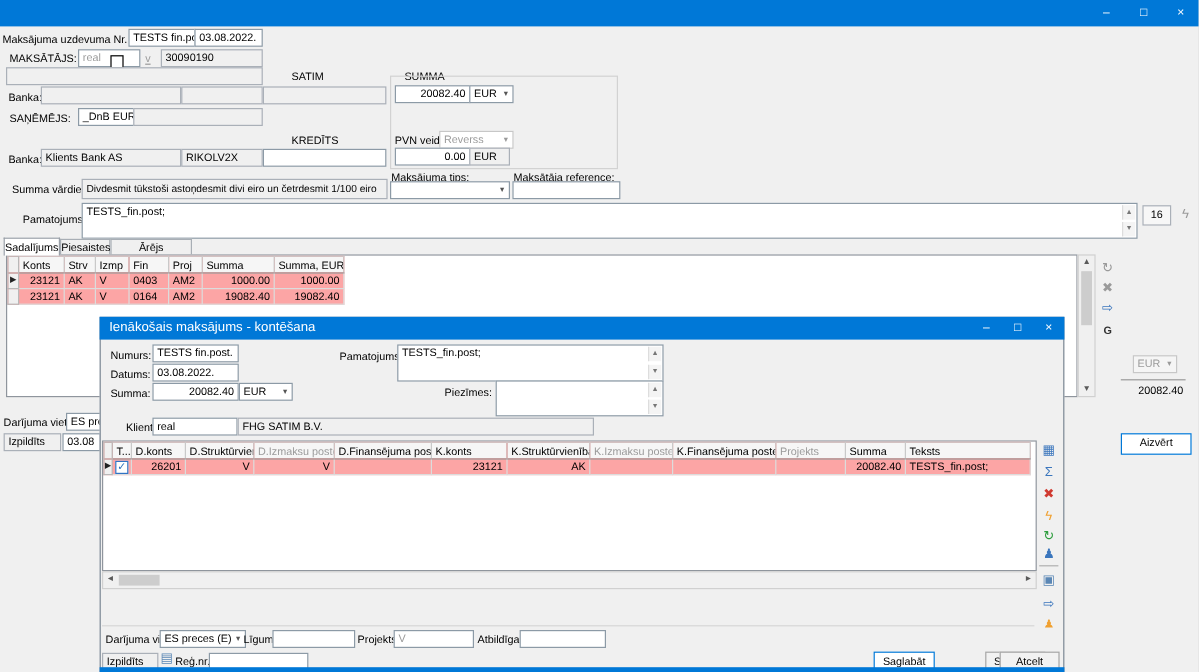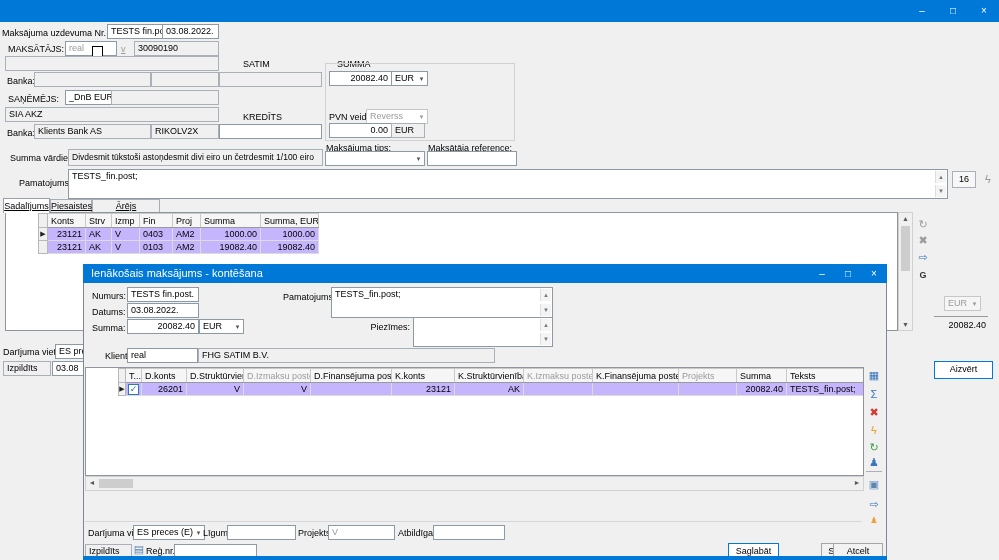--- a/index.html
+++ b/index.html
@@ -1,35 +1,35 @@
 <!DOCTYPE html>
 <html><head>
 <meta charset="utf-8">
 <style>
   html,body{margin:0;padding:0;background:#d7d7d7;}
   .screen{position:relative;width:999px;height:560px;background:#f0f0f0;overflow:hidden;
           font-family:"Liberation Sans",sans-serif;font-size:9px;color:#000;}
-  .a{position:absolute;text-decoration:underline;}
+  .a{position:absolute;}
   .lb{position:absolute;white-space:nowrap;line-height:11px;text-align:center;}
   .fld{position:absolute;border:1px solid #aab0b8;background:#f0f0f0;padding:0 3px;
        white-space:nowrap;overflow:hidden;height:13px;line-height:13px;box-sizing:content-box;}
   .in{background:#fff;border-color:#8c9aa6;}
   .ra{text-align:right;}
   .gy{color:#9b9b9b;}
   .combo{padding-right:12px;}
   .ar{position:absolute;right:0;top:0;width:11px;height:100%;text-align:center;color:#555;
       line-height:13px;font-size:7px;}
   .btn{position:absolute;border:1px solid #a6a6a6;background:#f2f2f2;text-align:center;
        font-size:9px;line-height:15px;cursor:default;}
   .def{border-color:#0078d7;}
   .titlebar{position:absolute;background:#0078d7;color:#fff;font-size:11px;}
   .tbtxt{position:absolute;left:8px;top:0;line-height:inherit;}
   .tbbtn{position:absolute;top:0;width:30px;height:100%;text-align:center;color:#fff;font-size:10px;}
   .groupbox{position:absolute;border:1px solid #d2d2d2;}
-  table.grid{border-collapse:collapse;table-layout:fixed;font-size:9px;background:#c4b5fd;margin-left:32px;}
+  table.grid{border-collapse:collapse;table-layout:fixed;font-size:9px;background:#fca5a5;}
   .grid th{background:#f6f6f6;font-weight:normal;text-align:left;border:1px solid #c9c9c9;
            border-bottom:1px solid #9a9a9a;padding:0 3px;height:13px;overflow:hidden;white-space:nowrap;}
   .grid td{border:1px solid #dcdcdc;padding:0 3px;height:12px;line-height:12px;overflow:hidden;white-space:nowrap;}
   .grid .sel{background:#f0f0f0;border-color:#b8b8b8;padding:0;text-align:center;color:#222;font-size:7px;}
   .white-region{position:absolute;background:#fff;border:1px solid #8f959d;overflow:hidden;}
   .sb{position:absolute;background:#f0f0f0;border:1px solid #d0d0d0;}
   .sb .arrow{position:absolute;color:#5a5a5a;font-size:7px;text-align:center;width:100%;line-height:11px;}
   .sb .harrow{position:absolute;color:#5a5a5a;font-size:7px;width:12px;text-align:center;line-height:11px;top:0;}
   .thumb{position:absolute;background:#cdcdcd;}
   .chk{position:absolute;width:9px;height:9px;border:1px solid #3173c4;background:#fff;color:#2a6fbd;
@@ -78,21 +78,20 @@
   <div class="fld" style="left:219px;top:72px;width:95px"></div>
   <div class="fld in ra" style="left:329px;top:71px;width:55px">20082.40</div>
   <div class="fld in combo" style="left:391px;top:71px;width:20px">
     <span>EUR</span>
     <span class="ar">▾</span>
   </div>
 
   <div class="lb" style="left:8px;top:94px">SAŅĒMĒJS:</div>
   <div class="fld in" style="left:65px;top:90px;width:44px">_DnB EUR</div>
   <div class="fld" style="left:111px;top:90px;width:100px"></div>
-  <div class="fld" style="left:5px;top:107px;width:206px">SIA AKZ</div>
   <div class="lb" style="left:243px;top:112px">KREDĪTS</div>
   <div class="lb" style="left:329px;top:112px">PVN veids:</div>
   <div class="fld in combo gy" style="left:366px;top:109px;width:45px;border-color:#c7c7c7">
     <span>Reverss</span>
     <span class="ar c-grey">▾</span>
   </div>
 
   <div class="lb" style="left:7px;top:128px">Banka:</div>
   <div class="fld" style="left:34px;top:124px;width:109px">Klients Bank AS</div>
   <div class="fld" style="left:151px;top:124px;width:60px">RIKOLV2X</div>
@@ -154,21 +153,21 @@
         <td>0403</td>
         <td>AM2</td>
         <td class="ra">1000.00</td>
         <td class="ra">1000.00</td>
       </tr>
       <tr style="border-bottom:1px solid #555">
         <td class="sel"></td>
         <td class="ra">23121</td>
         <td>AK</td>
         <td>V</td>
-        <td>0103</td>
+        <td>0164</td>
         <td>AM2</td>
         <td class="ra">19082.40</td>
         <td class="ra">19082.40</td>
       </tr>
     </tbody>
       </table>
   </div>
   <div class="sb" style="left:898px;top:212px;width:13px;height:117px">
     <span class="arrow" style="top:0">▲</span>
     <span class="arrow" style="bottom:0">▼</span>

